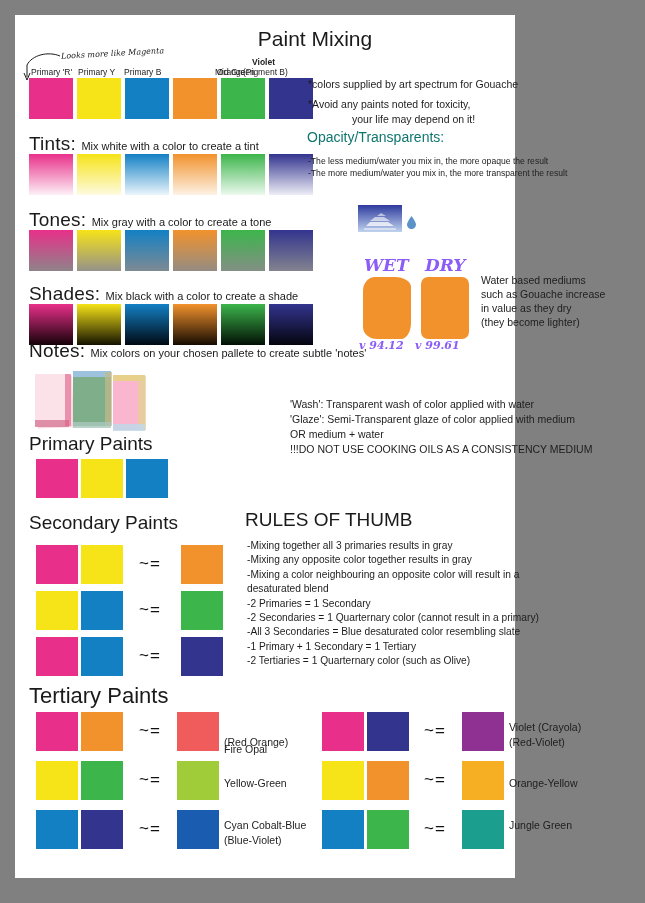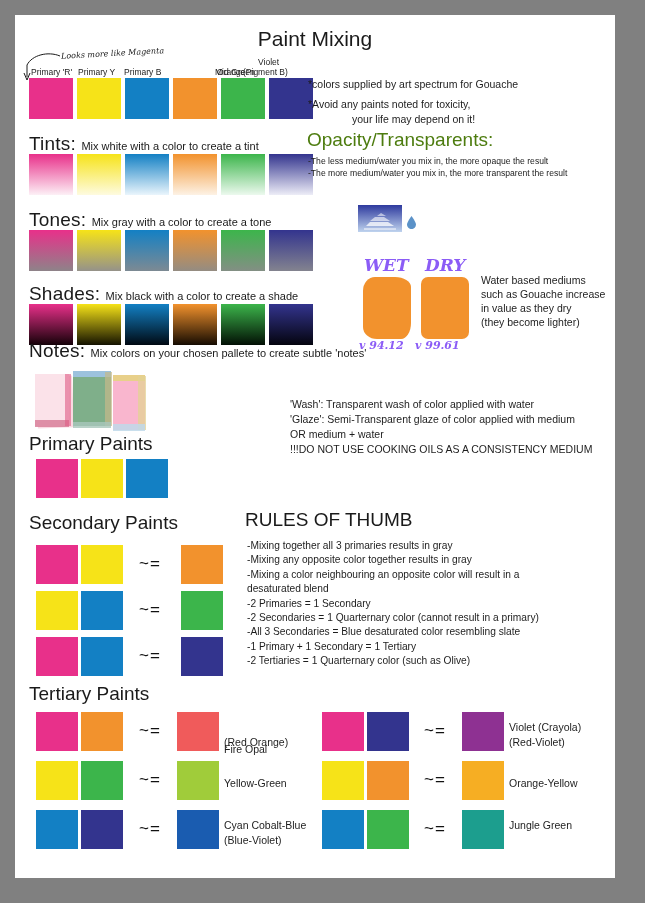--- a/index.html
+++ b/index.html
@@ -6,21 +6,21 @@
   html, body {
     margin: 0; padding: 0;
     width: 645px; height: 903px;
     background: #808080;
     font-family: "Liberation Sans", sans-serif;
     overflow: hidden;
   }
   #page {
     position: absolute;
     left: 15px; top: 15px;
-    width: 600px; height: 863px;
+    width: 500px; height: 863px;
     background: #ffffff;
   }
   .abs { position: absolute; }
   .sw { position: absolute; }
   .lbl { position: absolute; font-size: 8.5px; color: #222; white-space: nowrap; }
   .hdr { position: absolute; font-size: 19px; color: #1a1a1a; white-space: nowrap; letter-spacing: .2px; }
   .hdr .sub { font-size: 11px; letter-spacing: 0; }
   .body-txt { position: absolute; font-size: 10.5px; color: #1d1d1d; line-height: 15px; white-space: nowrap; }
   .tiny-txt { position: absolute; font-size: 8.6px; color: #222; line-height: 12px; white-space: nowrap; }
   .tilde { position: absolute; font-size: 17px; color: #111; letter-spacing: 1px; }
@@ -57,21 +57,21 @@
   <svg class="abs" style="left:5px; top:36px;" width="52" height="32">
     <path d="M40 5 C28 0, 12 4, 7 14 L7 26" stroke="#1a1a1a" stroke-width="1" fill="none"></path>
     <path d="M4 22 L7 29 L10 22" stroke="#1a1a1a" stroke-width="1" fill="none"></path>
   </svg>
 
   <div class="lbl" style="left:16px; top:52px;">Primary 'R'</div>
   <div class="lbl" style="left:63px; top:52px;">Primary Y</div>
   <div class="lbl" style="left:109px; top:52px;">Primary B</div>
   <div class="lbl" style="left:162px; top:52px;margin-left:40px;">Orange</div>
   <div class="lbl" style="left:200px; top:52px;">Mid Green</div>
-  <div class="lbl" style="left:243px; top:42px;">Violet</div>
+  <div class="lbl" style="left:237px; top:42px;font-weight:bold;">Violet</div>
   <div class="lbl" style="left:228px; top:52px;">(Pigment B)</div>
 
   <div class="sw" style="left:14px;  top:63px; width:44px; height:41px; background:#E8308A;"></div>
   <div class="sw" style="left:62px;  top:63px; width:44px; height:41px; background:#F6E318;"></div>
   <div class="sw" style="left:110px; top:63px; width:44px; height:41px; background:#1380C4;"></div>
   <div class="sw" style="left:158px; top:63px; width:44px; height:41px; background:#F2922D;"></div>
   <div class="sw" style="left:206px; top:63px; width:44px; height:41px; background:#3CB54B;"></div>
   <div class="sw" style="left:254px; top:63px; width:44px; height:41px; background:#33348E;"></div>
 
   <div class="body-txt" style="left:293px; top:62px;">*colors supplied by art spectrum for Gouache</div>
@@ -104,21 +104,21 @@
     <span>Shades:</span>
     <span class="sub">Mix black with a color to create a shade</span>
   </div>
   <div class="sw" style="left:14px;  top:289px; width:44px; height:41px; background:linear-gradient(#E8308A,#140108);"></div>
   <div class="sw" style="left:62px;  top:289px; width:44px; height:41px; background:linear-gradient(#F6E318,#141200);"></div>
   <div class="sw" style="left:110px; top:289px; width:44px; height:41px; background:linear-gradient(#1380C4,#000912);"></div>
   <div class="sw" style="left:158px; top:289px; width:44px; height:41px; background:linear-gradient(#F2922D,#150B01);"></div>
   <div class="sw" style="left:206px; top:289px; width:44px; height:41px; background:linear-gradient(#3CB54B,#020F04);"></div>
   <div class="sw" style="left:254px; top:289px; width:44px; height:41px; background:linear-gradient(#33348E,#04040E);"></div>
 
-  <div style="position:absolute; left:292px; top:114px; font-size:19px; color:#4d7c0f;">Opacity/Transparents:</div>
+  <div style="position:absolute; left:292px; top:114px; font-size:14px; color:#0f766e;">Opacity/Transparents:</div>
   <div class="tiny-txt" style="left:293px; top:140px;">-The less medium/water you mix in, the more opaque the result</div>
   <div class="tiny-txt" style="left:293px; top:152px;">-The more medium/water you mix in, the more transparent the result</div>
 
   <div class="abs" style="left:343px; top:190px; width:44px; height:27px; background:linear-gradient(#2E3A9E,#BFD3EE);">
     <svg width="44" height="27">
       <path d="M8 21 L36 21 L30 17 L12 17 Z" fill="#ffffff" opacity="0.75"></path>
       <path d="M12 16 L32 16 L26 12 L17 12 Z" fill="#ffffff" opacity="0.6"></path>
       <path d="M19 11 L28 11 L23 8 Z" fill="#ffffff" opacity="0.55"></path>
       <path d="M6 24 L38 24" stroke="#ffffff" stroke-width="1.4" opacity="0.7"></path>
     </svg>
@@ -194,21 +194,21 @@
     <div>-Mixing any opposite color together results in gray</div>
     <div>-Mixing a color neighbouring an opposite color will result in a</div>
     <div>  desaturated blend</div>
     <div>-2 Primaries = 1 Secondary</div>
     <div>-2 Secondaries = 1 Quarternary color (cannot result in a primary)</div>
     <div>-All 3 Secondaries = Blue desaturated color resembling slate</div>
     <div>-1 Primary + 1 Secondary = 1 Tertiary</div>
     <div>-2 Tertiaries = 1 Quarternary color (such as Olive)</div>
   </div>
 
-  <div style="position:absolute; left:14px; top:668px; font-size:19px; color:#1a1a1a;">Tertiary Paints</div>
+  <div style="position:absolute; left:14px; top:668px; font-size:22px; color:#1a1a1a;">Tertiary Paints</div>
 
   <div class="sw" style="left:21px;  top:697px; width:42px; height:39px; background:#E8308A;"></div>
   <div class="sw" style="left:66px;  top:697px; width:42px; height:39px; background:#F2922D;"></div>
   <div class="tilde" style="left:124px; top:706px;">~=</div>
   <div class="sw" style="left:162px; top:697px; width:42px; height:39px; background:#F05B5B;"></div>
   <div class="body-txt" style="left:209px; top:727px;">Fire Opal</div>
   <div class="body-txt" style="left:209px; top:720px;">(Red Orange)</div>
 
   <div class="sw" style="left:21px;  top:746px; width:42px; height:39px; background:#F6E318;"></div>
   <div class="sw" style="left:66px;  top:746px; width:42px; height:39px; background:#3CB54B;"></div>

